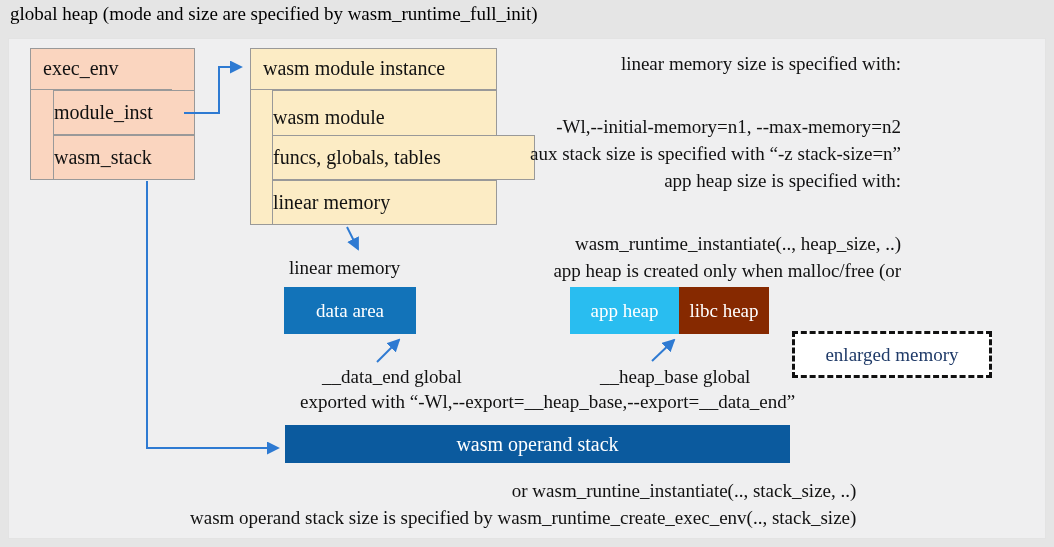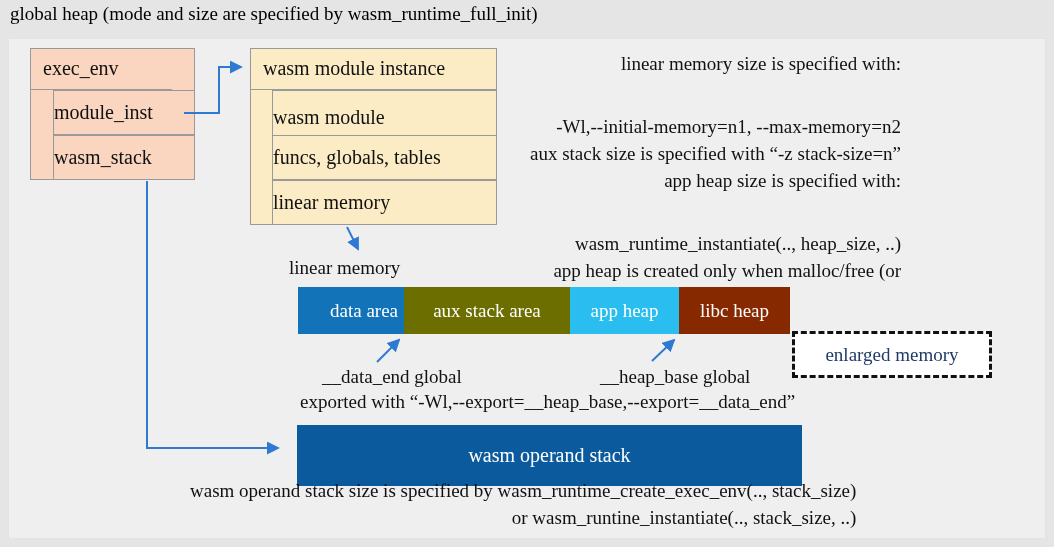--- a/index.html
+++ b/index.html
@@ -67,22 +67,22 @@
     white-space: nowrap;
   }
   .seg.dashed { border: 3px dashed #111111; margin-top: 44px; }
   .freelabel {
     position: absolute;
     font-size: 19px;
     white-space: nowrap;
   }
   .opbar {
     position: absolute;
-    left: 297px; top: 425px;
-    width: 505px; height: 61px;
+    left: 285px; top: 425px;
+    width: 505px; height: 38px;
     display: flex;
     align-items: center;
     justify-content: center;
     font-size: 20px;
   }
   svg.overlay {
     position: absolute;
     left: 0; top: 0;
     pointer-events: none;
   }
@@ -97,49 +97,48 @@
   <div class="panel" style="background-color: rgb(239, 239, 240);"></div>
 
   <div class="boxframe" style="left: 30px; top: 48px; width: 165px; height: 132px; background-color: rgb(250, 213, 191);"></div>
   <div class="headercell" style="left:30px;top:48px;width:142px;height:42px">exec_env</div>
   <div class="cell" style="left: 53px; top: 90px; width: 142px; height: 45px; background-color: rgb(250, 213, 191);">module_inst</div>
   <div class="cell" style="left: 53px; top: 135px; width: 142px; height: 45px; background-color: rgb(250, 213, 191);">wasm_stack</div>
 
   <div class="boxframe" style="left: 250px; top: 48px; width: 247px; height: 177px; background-color: rgb(252, 236, 197);"></div>
   <div class="headercell" style="left:250px;top:48px;width:247px;height:42px">wasm module instance</div>
   <div class="cell" style="left: 272px; top: 90px; width: 225px; height: 55px; background-color: rgb(252, 236, 197);">wasm module</div>
-  <div class="cell" style="left: 272px; top: 135px; width: 225px; height: 45px; background-color: rgb(252, 236, 197);">funcs, globals, tables</div>
+  <div class="cell" style="left: 272px; top: 135px; width: 263px; height: 45px; background-color: rgb(252, 236, 197);">funcs, globals, tables</div>
   <div class="cell" style="left: 272px; top: 180px; width: 225px; height: 45px; background-color: rgb(252, 236, 197);">linear memory</div>
 
   <div class="notes" style="left:530px;top:50px">
     <div>linear memory size is specified with:</div>
     <div class="indent">-Wl,--initial-memory=n1, --max-memory=n2</div>
     <div>aux stack size is specified with “-z stack-size=n”</div>
     <div>app heap size is specified with:</div>
     <div class="indent">wasm_runtime_instantiate(.., heap_size, ..)</div>
     <div>app heap is created only when malloc/free (or</div>
   </div>
 
   <div class="freelabel" style="left:289px;top:257px">linear memory</div>
 
-  <div class="seg" style="left: 298px; width: 132px; background-color: rgb(18, 115, 185); color: rgb(255, 255, 255);">data area</div>
-  <div class="seg" style="left: 404px; width: 166px; background-color: rgb(108, 110, 0); color: rgb(255, 255, 255);">aux stack area</div>
+  <div class="seg" style="left: 284px; width: 132px; background-color: rgb(18, 115, 185); color: rgb(255, 255, 255);">data area</div>
   <div class="seg" style="left: 570px; width: 109px; background-color: rgb(41, 189, 240); color: rgb(255, 255, 255);">app heap</div>
-  <div class="seg" style="left: 679px; width: 111px; background-color: rgb(134, 41, 0); color: rgb(255, 255, 255);">libc heap</div>
+  <div class="seg" style="left: 679px; width: 90px; background-color: rgb(134, 41, 0); color: rgb(255, 255, 255);">libc heap</div>
   <div class="seg dashed" style="left: 792px; width: 200px; background-color: rgb(255, 255, 255); color: rgb(31, 58, 104);">enlarged memory</div>
 
   <div class="freelabel" style="left:322px;top:366px">__data_end global</div>
   <div class="freelabel" style="left:600px;top:366px">__heap_base global</div>
   <div class="freelabel" style="left:300px;top:391px">exported with “-Wl,--export=__heap_base,--export=__data_end”</div>
 
   <div class="opbar" style="background-color: rgb(11, 90, 158); color: rgb(255, 255, 255);">wasm operand stack</div>
 
   <div class="notes" style="left:190px;top:477px">
+    <div>or wasm_runtine_instantiate(.., stack_size, ..)</div>
     <div>wasm operand stack size is specified by wasm_runtime_create_exec_env(.., stack_size)</div>
-    <div>or wasm_runtine_instantiate(.., stack_size, ..)</div>
   </div>
 
   <svg class="overlay" width="1054" height="547" viewBox="0 0 1054 547">
     <defs>
       <marker id="arr" viewBox="0 0 10 10" refX="8.5" refY="5" markerWidth="6.5" markerHeight="6.5" orient="auto-start-reverse">
         <path d="M0,0 L10,5 L0,10 z" fill="#2e7ad2"></path>
       </marker>
     </defs>
     <polyline points="184,113 219,113 219,67 241,67" fill="none" stroke="#2e7ad2" stroke-width="2" marker-end="url(#arr)"></polyline>
     <polyline points="147,181 147,448 278,448" fill="none" stroke="#2e7ad2" stroke-width="2" marker-end="url(#arr)"></polyline>

